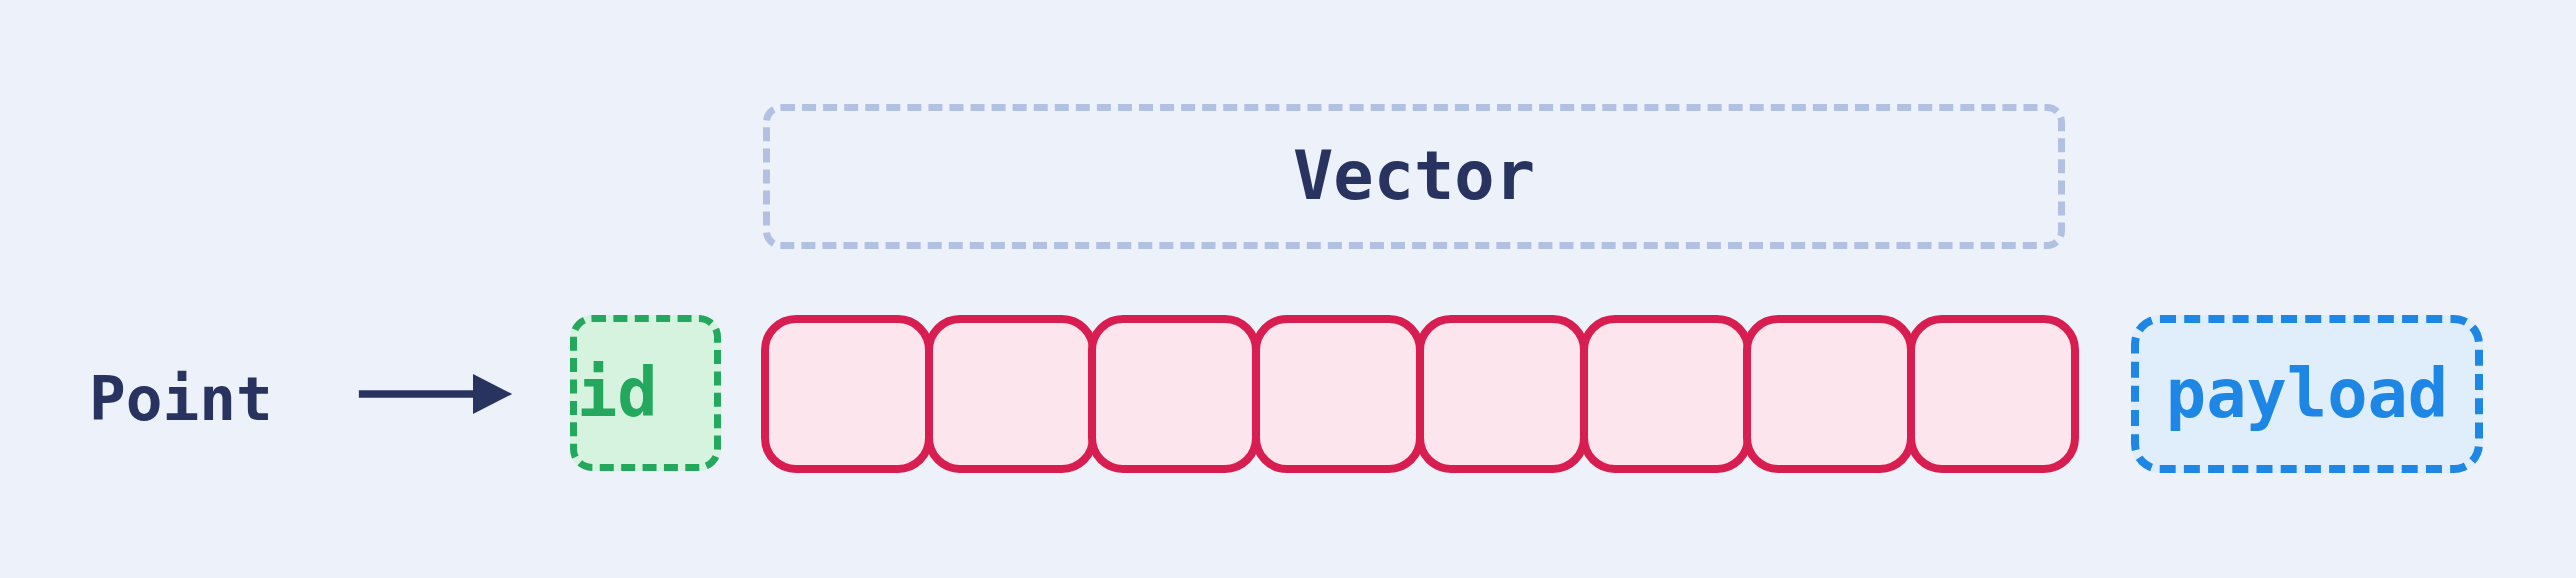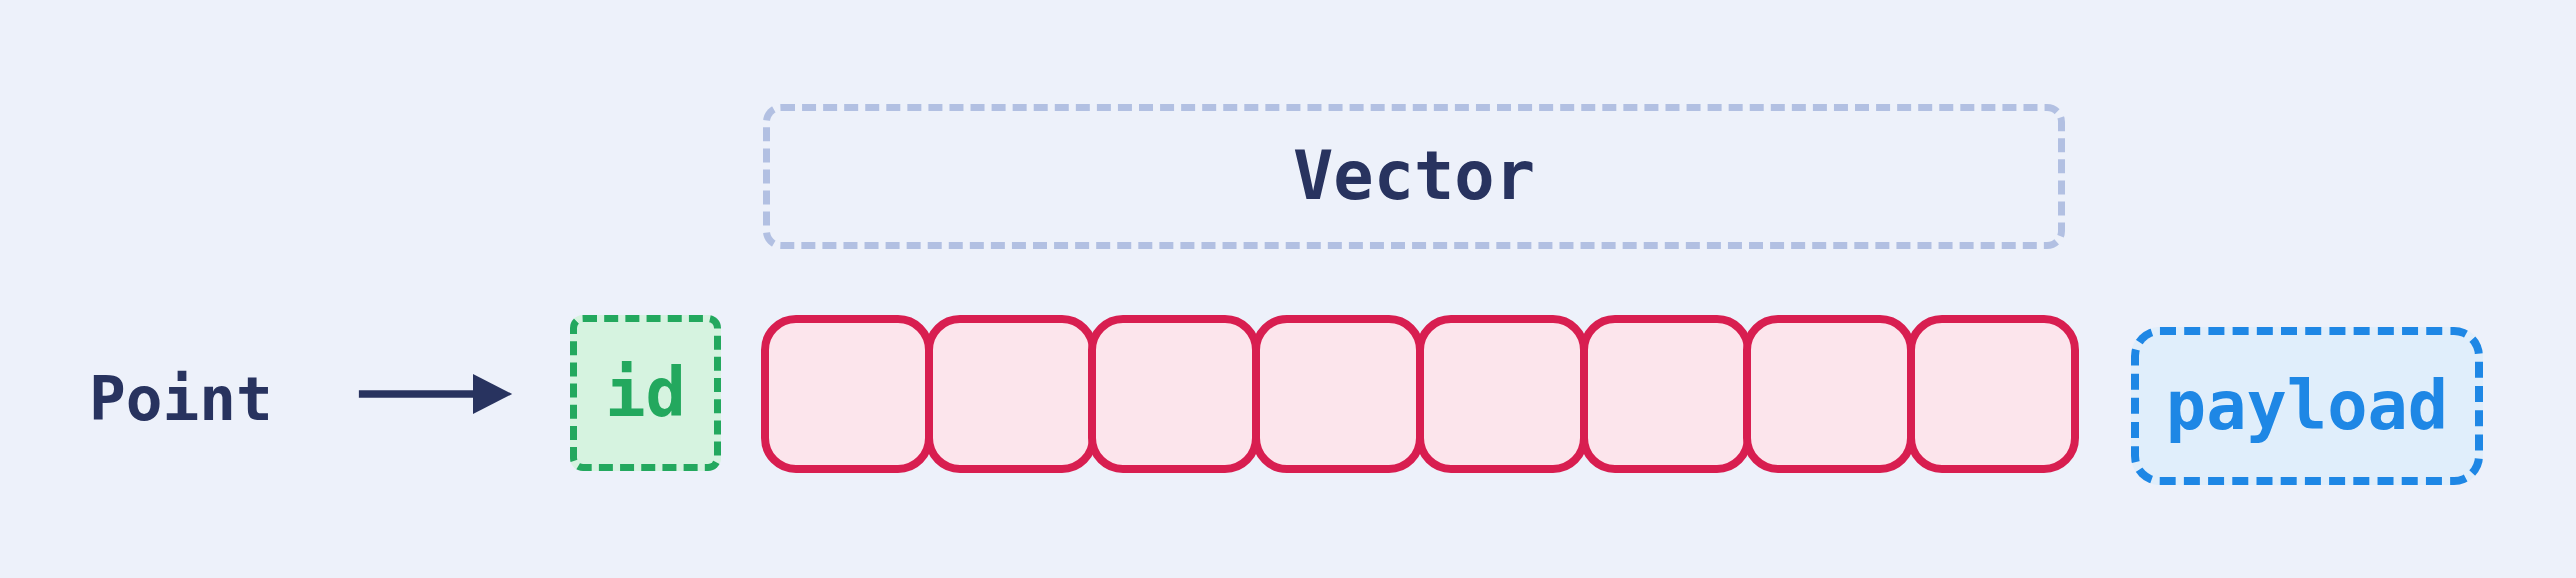--- a/index.html
+++ b/index.html
@@ -66,25 +66,25 @@
 
   
   .id-box {
     position: absolute;
     left: 570px;
     top: 315px;
     width: 151px;
     height: 156px;
     box-sizing: border-box;
     border: 7px dashed var(--green, #23a85e);
-    border-radius: 13px;
+    border-radius: 22px;
     background: var(--green-fill, #d6f3e0);
     display: flex;
     align-items: center;
-    justify-content: center;
+    justify-content: flex-start;
   }
   .id-box .label {
     color: var(--green, #23a85e);
     font-size: 67px;
     font-weight: 700;
     line-height: 1;
   }
 
   
   .cells-row {
@@ -104,21 +104,21 @@
     flex: 0 0 auto;
   }
   .cell + .cell {
     margin-left: -8.3px;
   }
 
   
   .payload-box {
     position: absolute;
     left: 2131px;
-    top: 327px;
+    top: 315px;
     width: 352px;
     height: 158px;
     box-sizing: border-box;
     border: 8.3px dashed var(--blue, #1e87e5);
     border-radius: 29px;
     background: var(--blue-fill, #e0eefb);
     display: flex;
     align-items: center;
     justify-content: center;
   }

